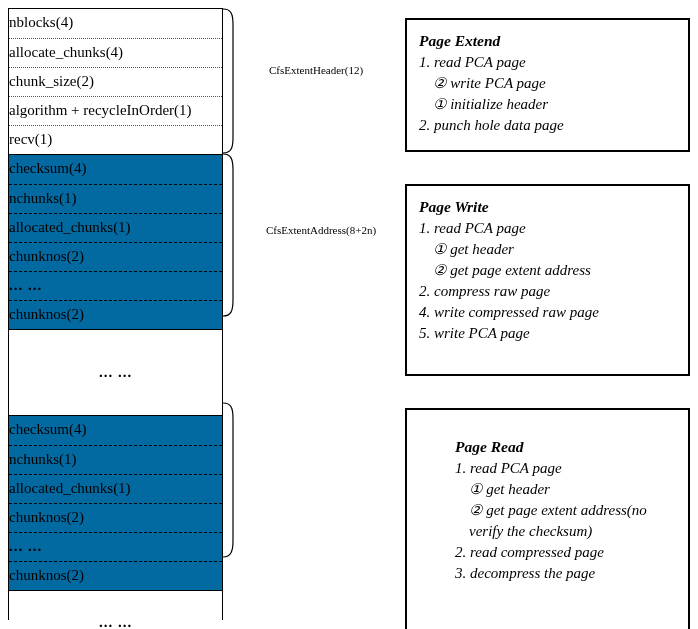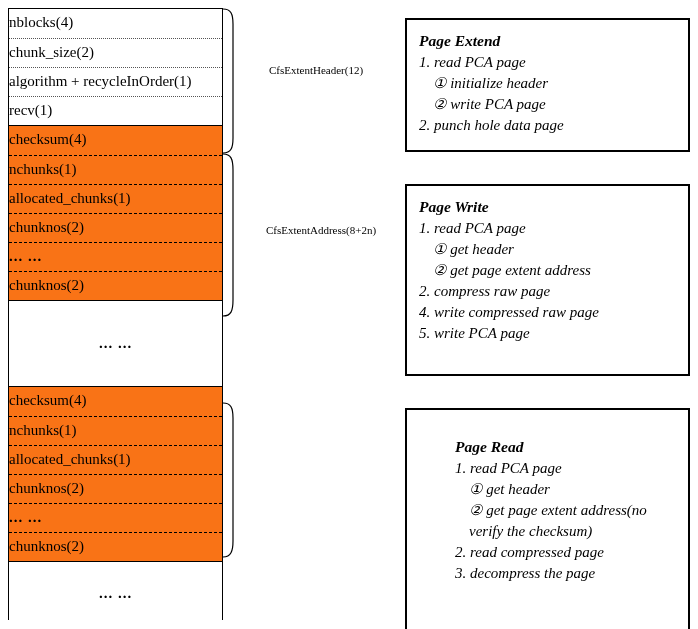--- a/index.html
+++ b/index.html
@@ -41,21 +41,21 @@
   
   .group-header .field-row + .field-row {
     border-top: 1px dotted #555;
   }
   .group-header {
     background: #ffffff;
   }
 
   
   .group-address {
-    background: #f97316;
+    background: #0369a1;
     border-top: 1px solid #000;
     border-bottom: 1px solid #000;
   }
   .group-address .field-row + .field-row {
     border-top: 1px dashed #000;
   }
 
   
   .gap-row {
     box-sizing: border-box;
@@ -127,20 +127,21 @@
     padding-left: 14px;
   }
 </style>
 </head>
 <body>
 
 <div id="layout-diagram">
 
   <div class="group-header">
     <div class="field-row">nblocks(4)</div>
+    <div class="field-row">allocate_chunks(4)</div>
     <div class="field-row">chunk_size(2)</div>
     <div class="field-row">algorithm + recycleInOrder(1)</div>
     <div class="field-row">recv(1)</div>
   </div>
 
   <div class="group-address">
     <div class="field-row">checksum(4)</div>
     <div class="field-row">nchunks(1)</div>
     <div class="field-row">allocated_chunks(1)</div>
     <div class="field-row">chunknos(2)</div>
@@ -180,22 +181,22 @@
     <path d="M1 1 C9 1, 11 6, 11 16 L11 62 C11 72, 11 78, 11 78 C11 78, 11 84, 11 94 L11 139 C11 149, 9 155, 1 155" fill="none" stroke="#000" stroke-width="1.2"></path>
   </svg>
 </div>
 
 <div class="group-label" id="label-header">CfsExtentHeader(12)</div>
 <div class="group-label" id="label-address">CfsExtentAddress(8+2n)</div>
 
 <div class="panel" id="panel-page-extend">
   <div class="panel-title">Page Extend</div>
   <div class="panel-step">1. read PCA page</div>
+  <div class="panel-step sub">② write PCA page</div>
   <div class="panel-step sub">① initialize header</div>
-  <div class="panel-step sub">② write PCA page</div>
   <div class="panel-step">2. punch hole data page</div>
 </div>
 
 <div class="panel" id="panel-page-write">
   <div class="panel-title">Page Write</div>
   <div class="panel-step">1. read PCA page</div>
   <div class="panel-step sub">① get header</div>
   <div class="panel-step sub">② get page extent address</div>
   <div class="panel-step">2. compress raw page</div>
   <div class="panel-step">4. write compressed raw page</div>

